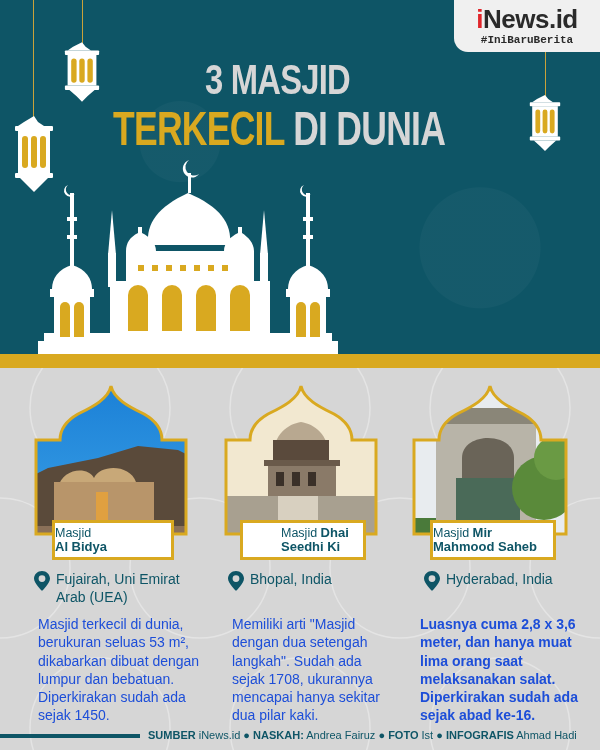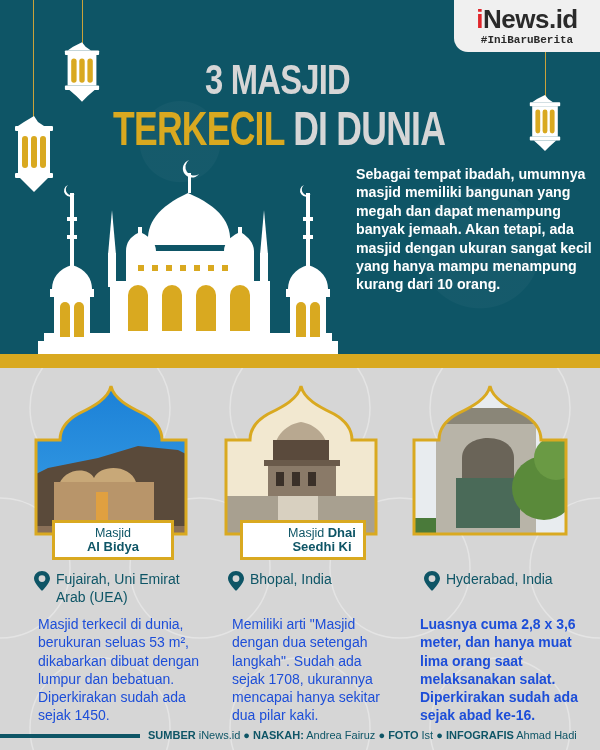--- a/index.html
+++ b/index.html
@@ -48,21 +48,21 @@
   .lantern-line { position: absolute; width: 1px; background: #c9a23a; }
 
   .patterned {
     position: absolute; left: 0; top: 368px; width: 600px; height: 382px;
     background: #d6d6d6;
   }
 
   .card-frame { position: absolute; top: 378px; }
   .card-label {
     position: absolute; background: #fff; border: 3px solid #d9a920;
-    text-align: center; color: #0e5566; font-size: 12.5px; line-height: 14px; padding-top: 3px;
+    text-align: left; color: #0e5566; font-size: 12.5px; line-height: 14px; padding-top: 3px;
   }
   .card-label b { font-weight: bold; font-size: 13px; }
 
   .loc { position: absolute; color: #0e5566; font-size: 14px; line-height: 18px; }
   .loc svg { position: absolute; left: 0; top: 1px; }
   .loc span { display: block; padding-left: 22px; }
   .desc { position: absolute; color: #1d4ed8; font-size: 14px; line-height: 18.3px; }
 
   .footer-bar { position: absolute; left: 0; top: 734px; width: 140px; height: 4px; background: #0e5566; }
   .footer {
@@ -111,21 +111,20 @@
   </svg>
 
   <div class="logo-box">
     <div class="logo-main"><span class="i">i</span><span>News.id</span></div>
     <div class="logo-tag">#IniBaruBerita</div>
   </div>
 
   <div class="title1">3 MASJID</div>
   <div class="title2"><span class="hl">TERKECIL</span><span class="rest"> DI DUNIA</span></div>
 
-  <div class="intro">Sebagai tempat ibadah, umumnya masjid memiliki bangunan yang megah dan dapat menampung banyak jemaah. Akan tetapi, ada masjid dengan ukuran sangat kecil yang hanya mampu menampung kurang dari 10 orang.</div>
 
   <svg style="position:absolute;left:38px;top:155px" width="300" height="199" viewBox="0 0 300 199">
     <g fill="#fff">
 
       <path d="M151 5 a9 9 0 1 0 10 14 a7 7 0 1 1 -10 -14 Z"></path>
       <rect x="150" y="18" width="3" height="20"></rect>
 
       <path d="M150 38 C120 52 108 68 110 90 L192 90 C194 68 182 52 150 38 Z"></path>
 
       <path d="M100 78 C92 82 88 88 88 96 L118 96 C118 88 112 82 104 78 L104 72 L100 72 Z"></path>
@@ -262,20 +261,24 @@
       <rect x="30" y="30" width="100" height="130" fill="#b8b4a8"></rect>
       <rect x="30" y="30" width="100" height="16" fill="#8a8678"></rect>
       <path d="M56 120 L56 80 C56 66 70 60 82 60 C94 60 108 66 108 80 L108 120 Z" fill="#6a6458"></path>
       <rect x="50" y="100" width="64" height="50" fill="#4a6a58"></rect>
       <circle cx="138" cy="110" r="32" fill="#5a8a3a"></circle>
       <circle cx="150" cy="80" r="22" fill="#6a9a44"></circle>
       <rect x="0" y="140" width="30" height="20" fill="#4a7a3a"></rect>
     </g>
     <path d="M84 8 C81 22 63 30 51 36 C37 44 33 54 33 62 L8 62 L8 156 L160 156 L160 62 L135 62 C135 54 131 44 117 36 C105 30 87 22 84 8 Z" fill="none" stroke="#d9a920" stroke-width="3"></path>
   </svg>
+  <div class="card-label" style="left:24px;top:142px;width:126px;height:40px;">
+    <div><span>Masjid</span> <b>Mir</b></div>
+    <b>Mahmood Saheb</b>
+  </div>
 </div>
 
 <div class="loc" style="left:34px;top:570px;width:175px;">
   <svg width="16" height="20" viewBox="0 0 16 20">
       <path d="M8 0 C3.6 0 0 3.4 0 7.6 C0 12.6 8 20 8 20 C8 20 16 12.6 16 7.6 C16 3.4 12.4 0 8 0 Z M8 11 A3.4 3.4 0 1 1 8 4.2 A3.4 3.4 0 1 1 8 11 Z" fill="#0e5566"></path>
     </svg>
   <span>Fujairah, Uni Emirat Arab (UEA)</span>
 </div>
 <div class="loc" style="left:228px;top:570px;width:170px;">
   <svg width="16" height="20" viewBox="0 0 16 20">

